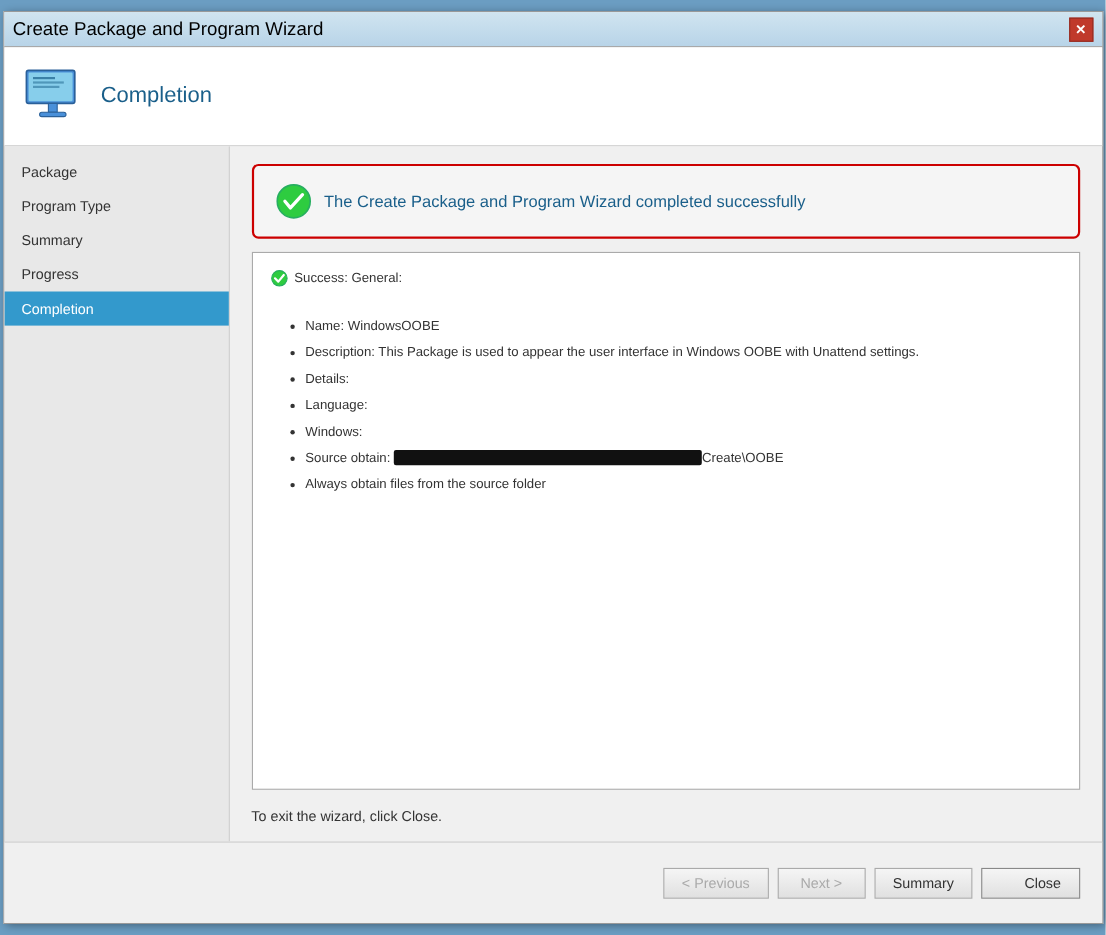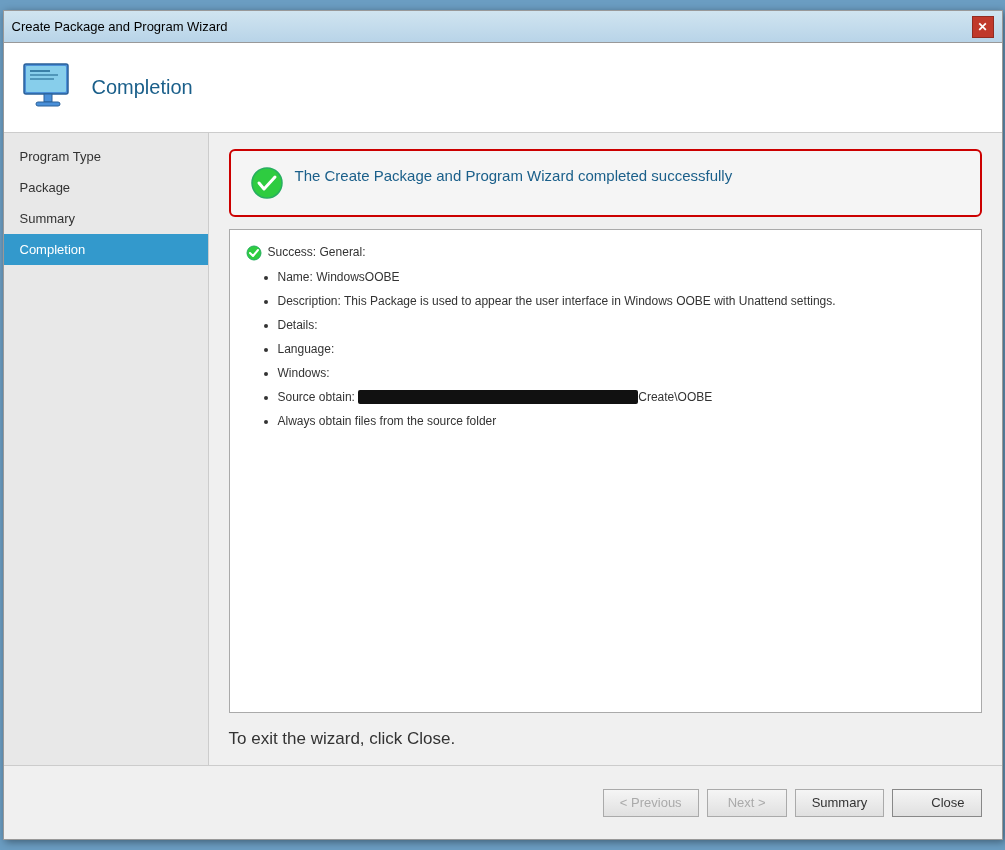--- a/index.html
+++ b/index.html
@@ -30,21 +30,21 @@
       height: 32px;
       display: flex;
       align-items: center;
       justify-content: space-between;
       padding: 0 8px;
       border-bottom: 1px solid #999;
       flex-shrink: 0;
     }
 
     .title-bar-text {
-      font-size: 13px;
+      font-size: 17px;
       color: #000;
       font-weight: normal;
     }
 
     .title-bar-buttons {
       display: flex;
       gap: 2px;
     }
 
     .close-btn {
@@ -122,20 +122,21 @@
       gap: 12px;
       overflow: auto;
     }
 
     .success-banner {
       background: #f5f5f5;
       border: 2px solid #cc0000;
       border-radius: 6px;
       padding: 16px 20px;
       display: flex;
+      align-items: center;
       gap: 12px;
     }
 
     .success-icon {
       width: 32px;
       height: 32px;
       flex-shrink: 0;
     }
 
     .success-text {
@@ -157,21 +158,21 @@
       font-size: 12px;
       color: #333;
       line-height: 1.8;
       min-height: 350px;
     }
 
     .details-success-line {
       display: flex;
       align-items: center;
       gap: 6px;
-      margin-bottom: 1px;
+      margin-bottom: 20px;
     }
 
     .small-success-icon {
       width: 16px;
       height: 16px;
       flex-shrink: 0;
     }
 
     .details-list {
       list-style: disc;
@@ -183,21 +184,21 @@
       display: inline-block;
       background: #111;
       color: #111;
       min-width: 280px;
       height: 14px;
       vertical-align: middle;
       border-radius: 2px;
     }
 
     .exit-text {
-      font-size: 17px;
+      font-size: 13px;
       color: #333;
       margin-top: 4px;
     }
 
     
     .footer {
       height: 74px;
       background: #f0f0f0;
       border-top: 1px solid #ccc;
       display: flex;
@@ -258,23 +259,24 @@
       <rect x="24" y="34" width="8" height="8" fill="#4a90d9" stroke="#2a6099" stroke-width="1"></rect>
 
       <rect x="16" y="42" width="24" height="4" rx="2" fill="#4a90d9" stroke="#2a6099" stroke-width="1"></rect>
     </svg>
     <span class="header-title">Completion</span>
   </div>
 
   <div class="main-layout">
 
     <div class="sidebar">
+      <div class="sidebar-item">Package</div>
       <div class="sidebar-item">Program Type</div>
-      <div class="sidebar-item">Package</div>
       <div class="sidebar-item">Summary</div>
+      <div class="sidebar-item">Progress</div>
       <div class="sidebar-item active">Completion</div>
     </div>
 
     <div class="main-content">
 
       <div class="success-banner">
         <svg class="success-icon" viewBox="0 0 32 32" xmlns="http://www.w3.org/2000/svg">
           <circle cx="16" cy="16" r="15" fill="#2ecc40" stroke="#27ae60" stroke-width="1.5"></circle>
           <polyline points="8,16 13,22 24,10" fill="none" stroke="white" stroke-width="3" stroke-linecap="round" stroke-linejoin="round"></polyline>
         </svg>

